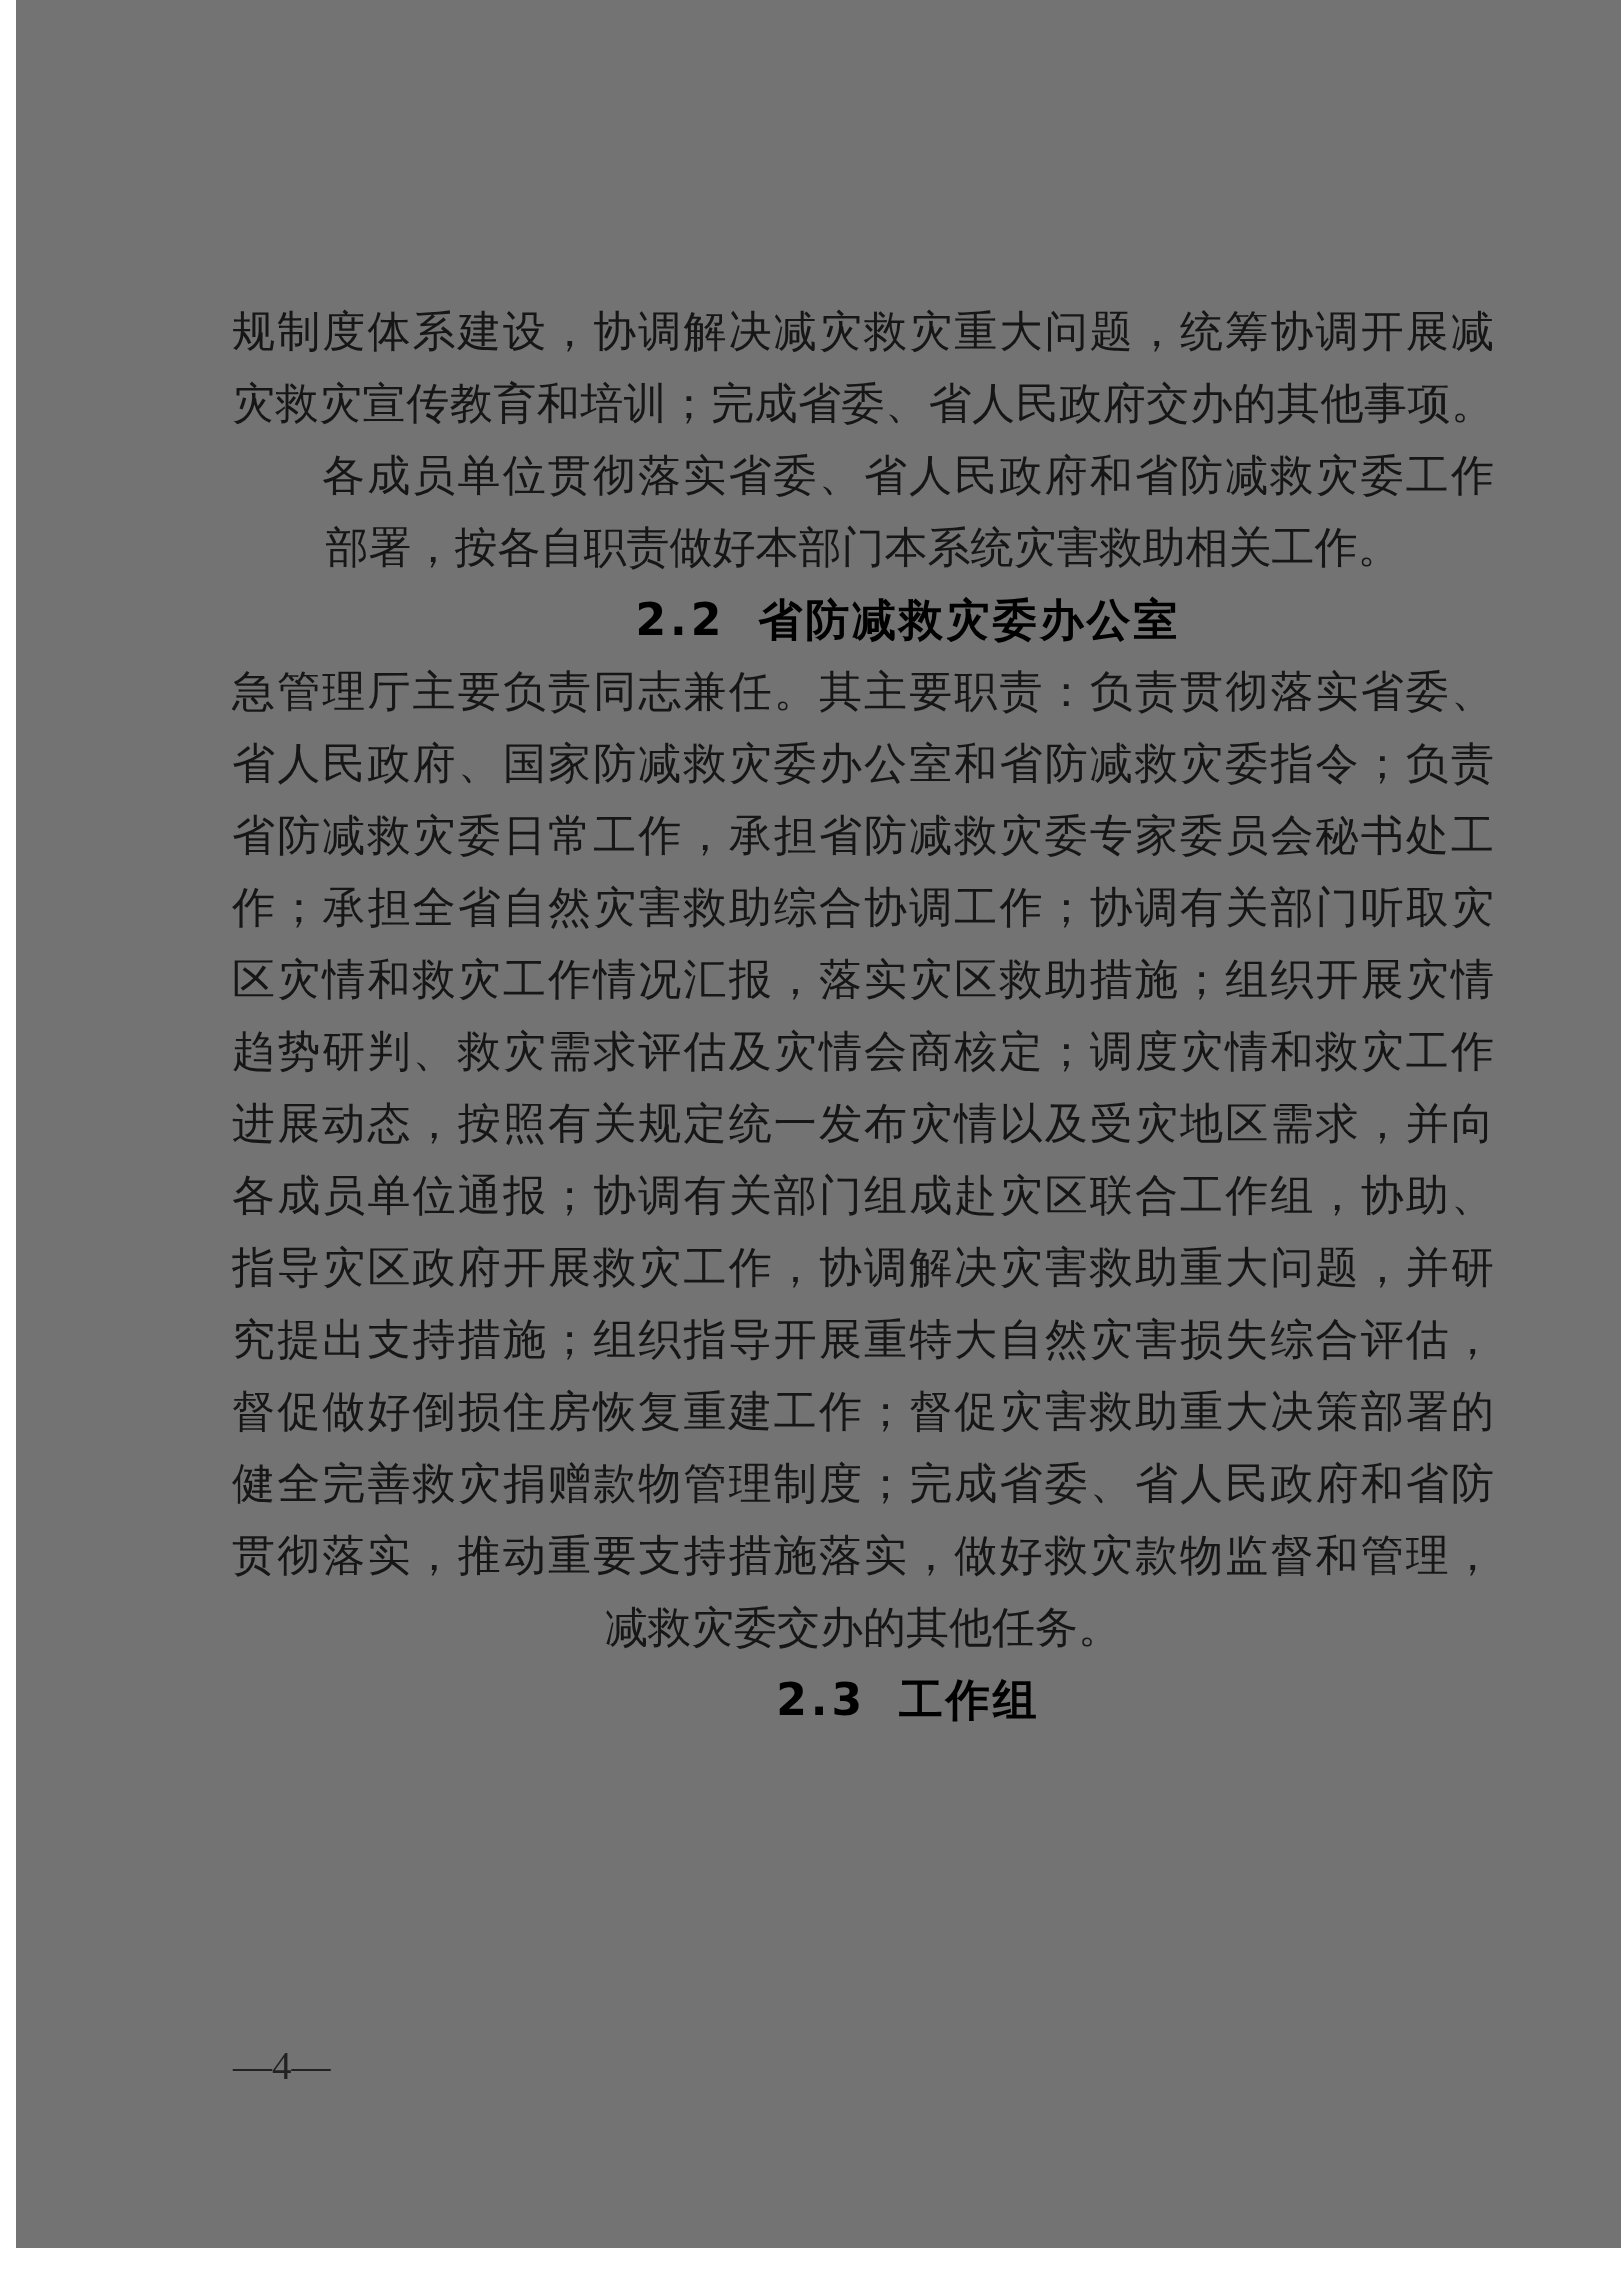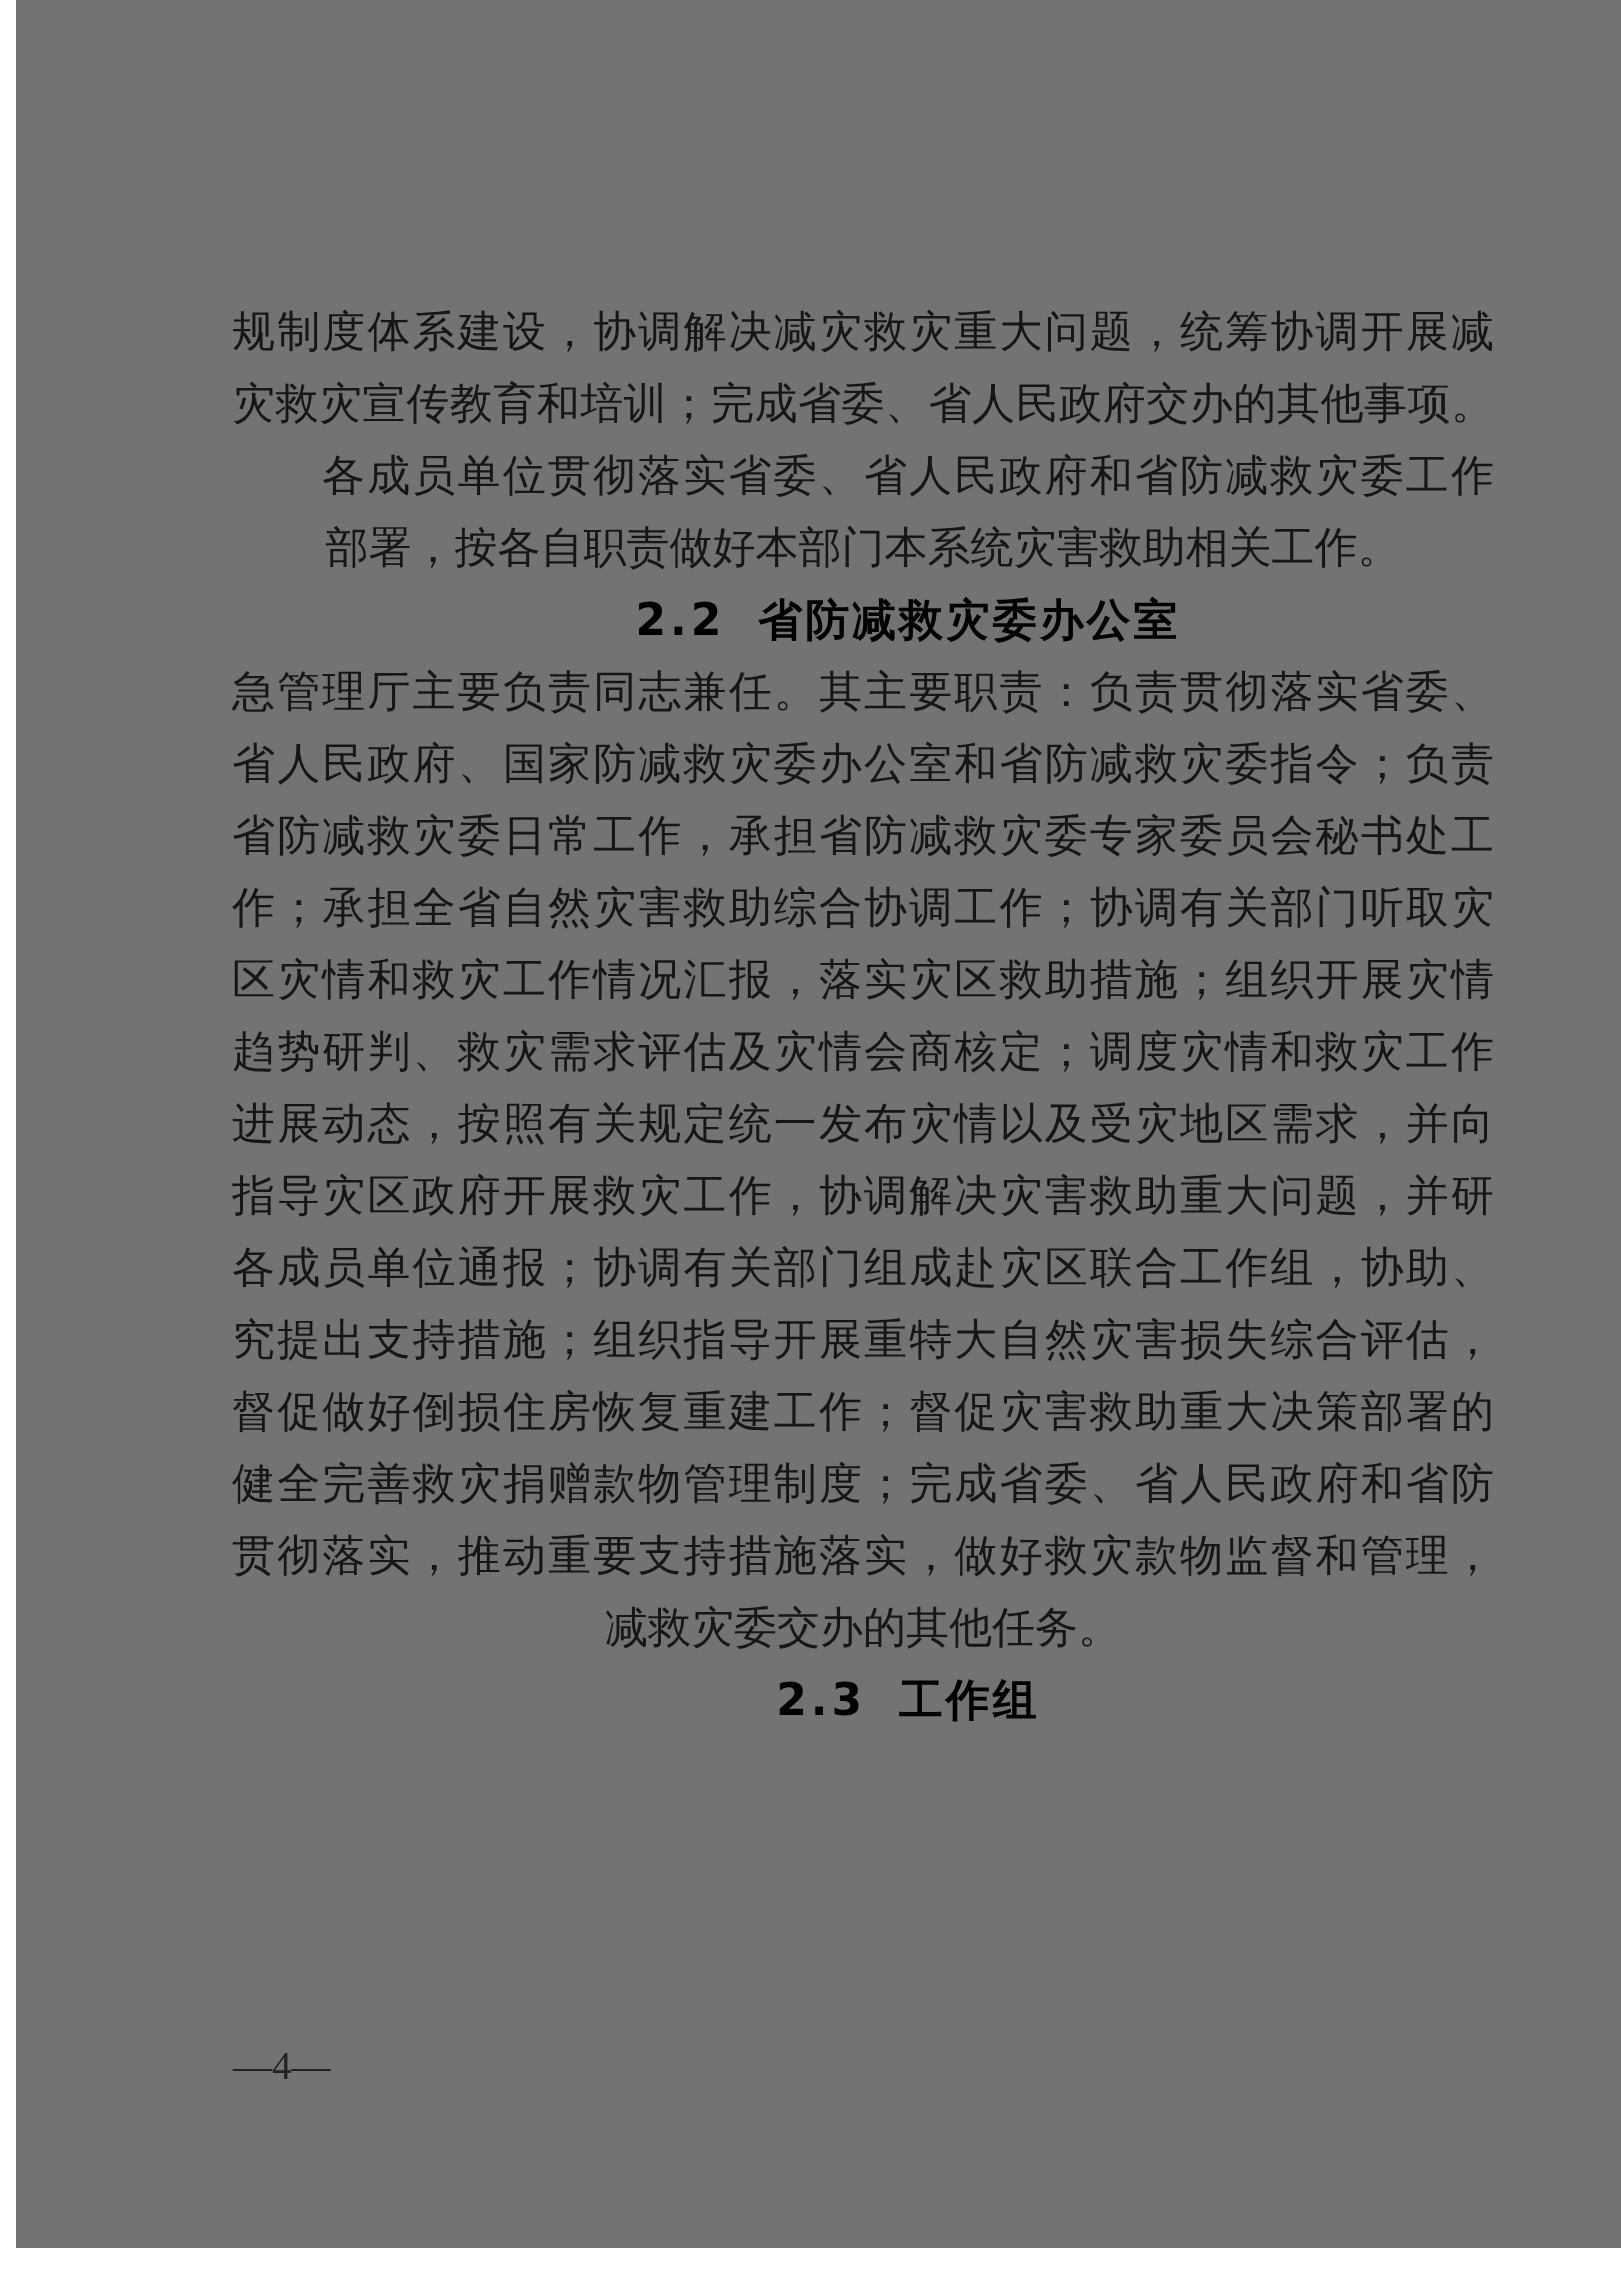--- a/index.html
+++ b/index.html
@@ -86,22 +86,22 @@
       <span class="hnum">2.2</span><span class="htitle">省防减救灾委办公室</span>
     </div>
 
     <div class="line j">急管理厅主要负责同志兼任。其主要职责：负责贯彻落实省委、</div>
     <div class="line j">省人民政府、国家防减救灾委办公室和省防减救灾委指令；负责</div>
     <div class="line j">省防减救灾委日常工作，承担省防减救灾委专家委员会秘书处工</div>
     <div class="line j">作；承担全省自然灾害救助综合协调工作；协调有关部门听取灾</div>
     <div class="line j">区灾情和救灾工作情况汇报，落实灾区救助措施；组织开展灾情</div>
     <div class="line j">趋势研判、救灾需求评估及灾情会商核定；调度灾情和救灾工作</div>
     <div class="line j">进展动态，按照有关规定统一发布灾情以及受灾地区需求，并向</div>
+    <div class="line j">各成员单位通报；协调有关部门组成赴灾区联合工作组，协助、</div>
     <div class="line j">指导灾区政府开展救灾工作，协调解决灾害救助重大问题，并研</div>
-    <div class="line j">各成员单位通报；协调有关部门组成赴灾区联合工作组，协助、</div>
     <div class="line j">究提出支持措施；组织指导开展重特大自然灾害损失综合评估，</div>
     <div class="line j">督促做好倒损住房恢复重建工作；督促灾害救助重大决策部署的</div>
     <div class="line j">健全完善救灾捐赠款物管理制度；完成省委、省人民政府和省防</div>
     <div class="line j">贯彻落实，推动重要支持措施落实，做好救灾款物监督和管理，</div>
     <div class="line">减救灾委交办的其他任务。</div>
 
     <div class="line heading ind">
       <span class="hnum">2.3</span><span class="htitle">工作组</span>
     </div>
 

